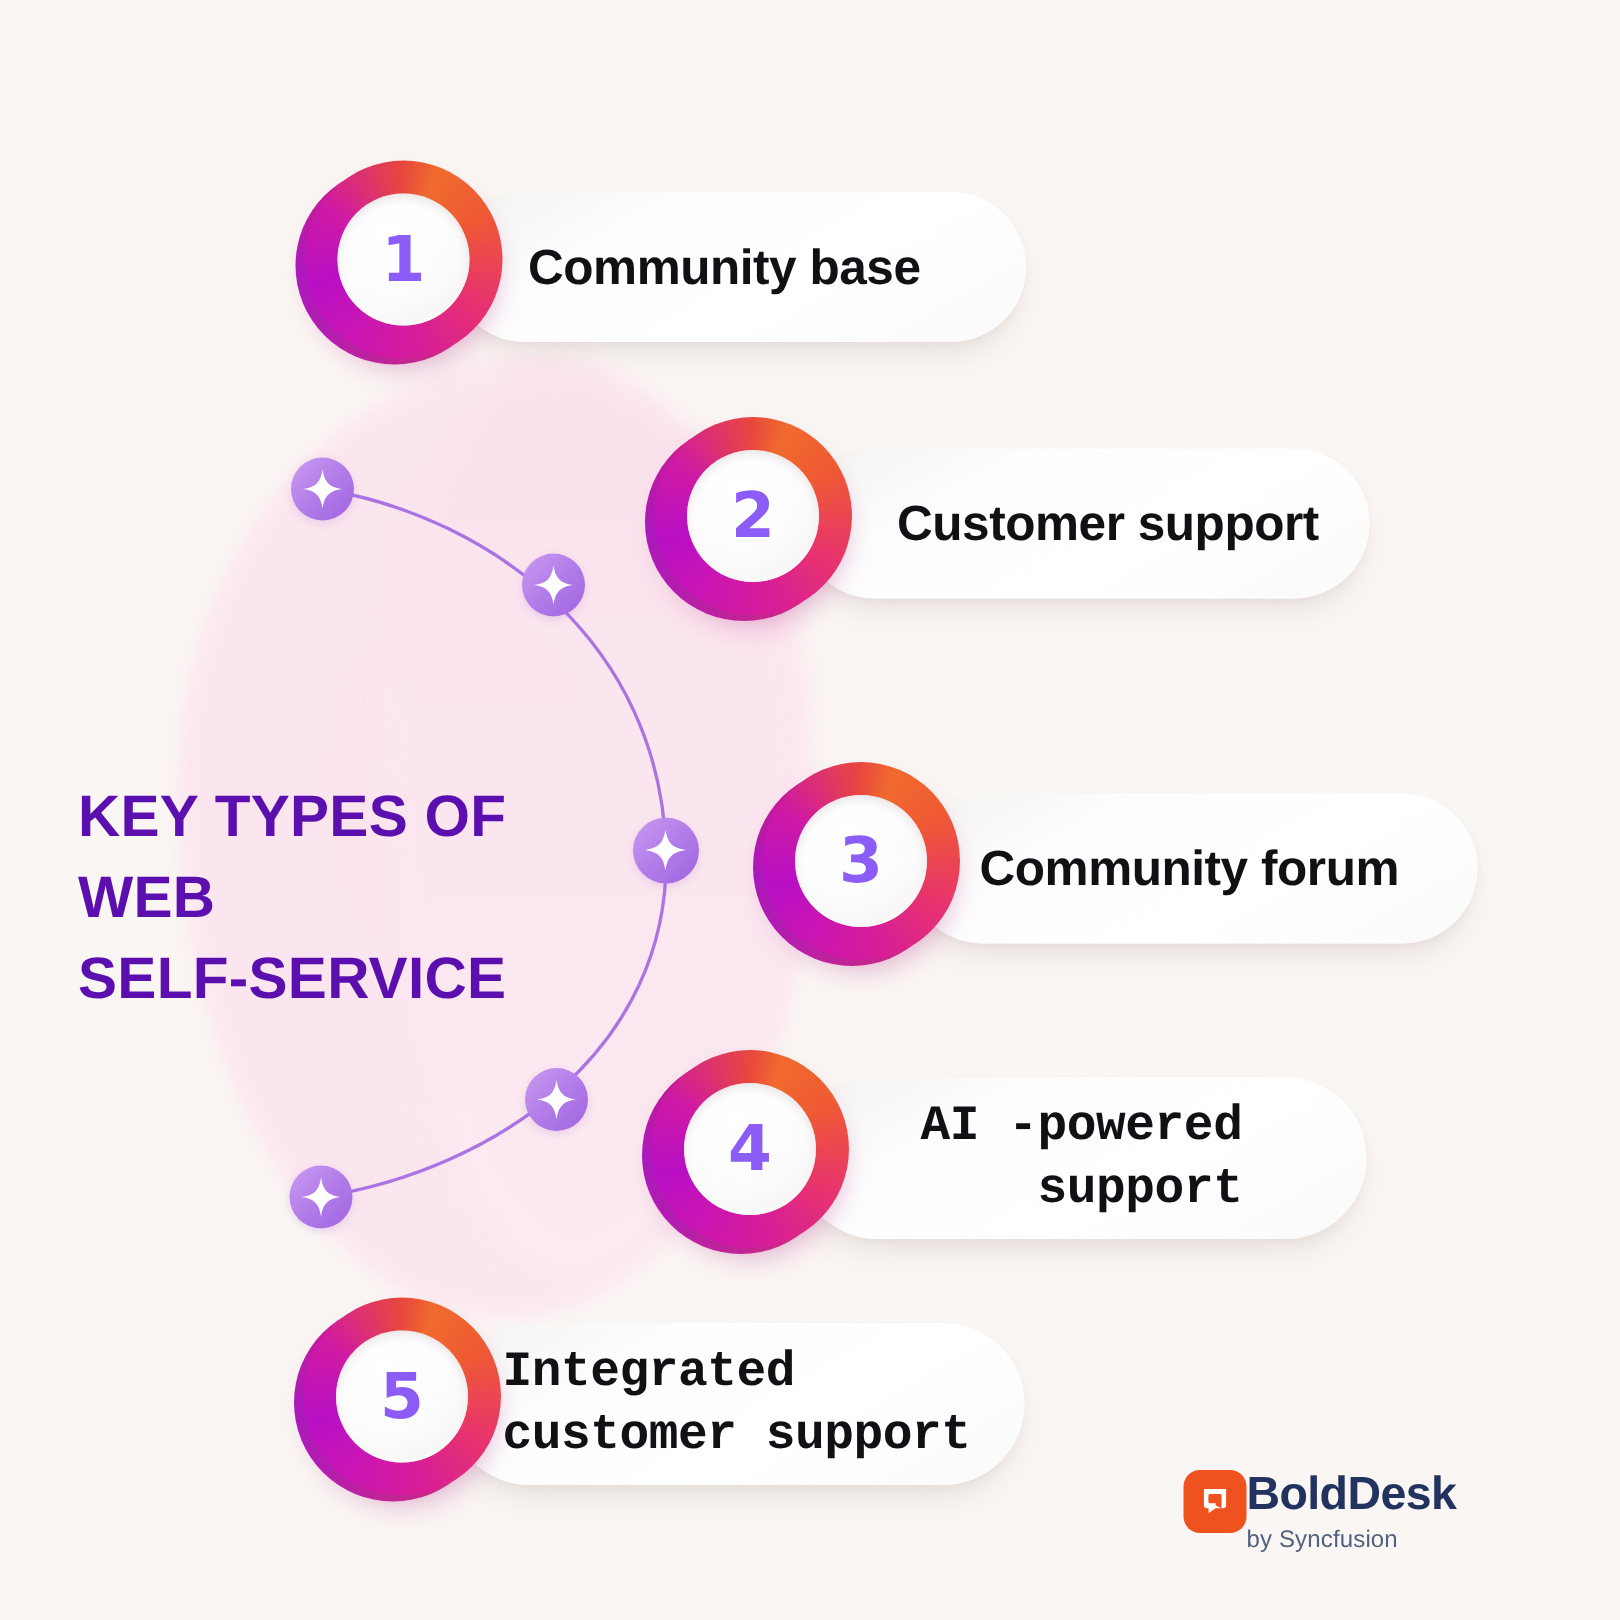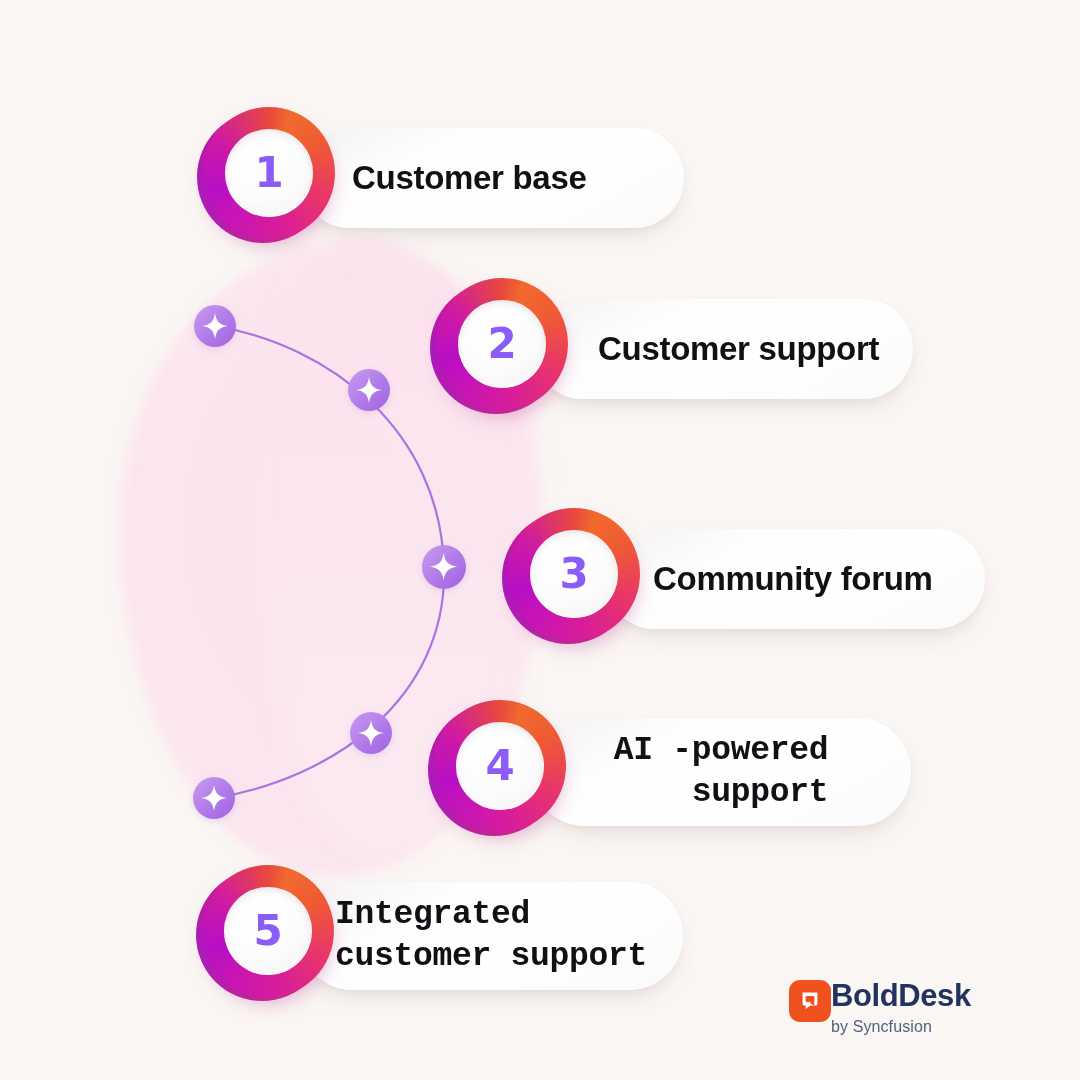--- a/index.html
+++ b/index.html
@@ -214,24 +214,26 @@
           <path d="M16 0 C17.6 10.6 21.4 14.4 32 16 C21.4 17.6 17.6 21.4 16 32 C14.4 21.4 10.6 17.6 0 16 C10.6 14.4 14.4 10.6 16 0 Z" fill="#ffffff"></path>
         </svg>
       </div>
       <div class="sparkle" style="width: 42px; height: 42px; left: 193px; top: 777px;">
         <svg width="26.04" height="26.04" viewBox="0 0 32 32">
           <path d="M16 0 C17.6 10.6 21.4 14.4 32 16 C21.4 17.6 17.6 21.4 16 32 C14.4 21.4 10.6 17.6 0 16 C10.6 14.4 14.4 10.6 16 0 Z" fill="#ffffff"></path>
         </svg>
       </div>
     </div>
 
+  <div class="title">KEY TYPES OF WEB
+SELF-SERVICE</div>
 
   <div id="rows">
       <div class="pill" style="left: 300px; top: 128px; width: 384px; height: 100px; justify-content: flex-start; padding-left: 52px;">
-        <div class="pill-label" style="text-align: left;">Customer base</div>
+        <div class="pill-label" style="text-align: left;">Community base</div>
       </div>
       <div class="pill" style="left: 533px; top: 299px; width: 380px; height: 100px; justify-content: flex-start; padding-left: 65px;">
         <div class="pill-label" style="text-align: left;">Customer support</div>
       </div>
       <div class="pill" style="left: 605px; top: 529px; width: 380px; height: 100px; justify-content: flex-start; padding-left: 48px;">
         <div class="pill-label" style="text-align: left;">Community forum</div>
       </div>
       <div class="pill" style="left: 531px; top: 718px; width: 380px; height: 108px; justify-content: center;">
         <div class="pill-label" style="text-align: right; font-family: Liberation Mono, monospace;">AI -powered
 support</div>

